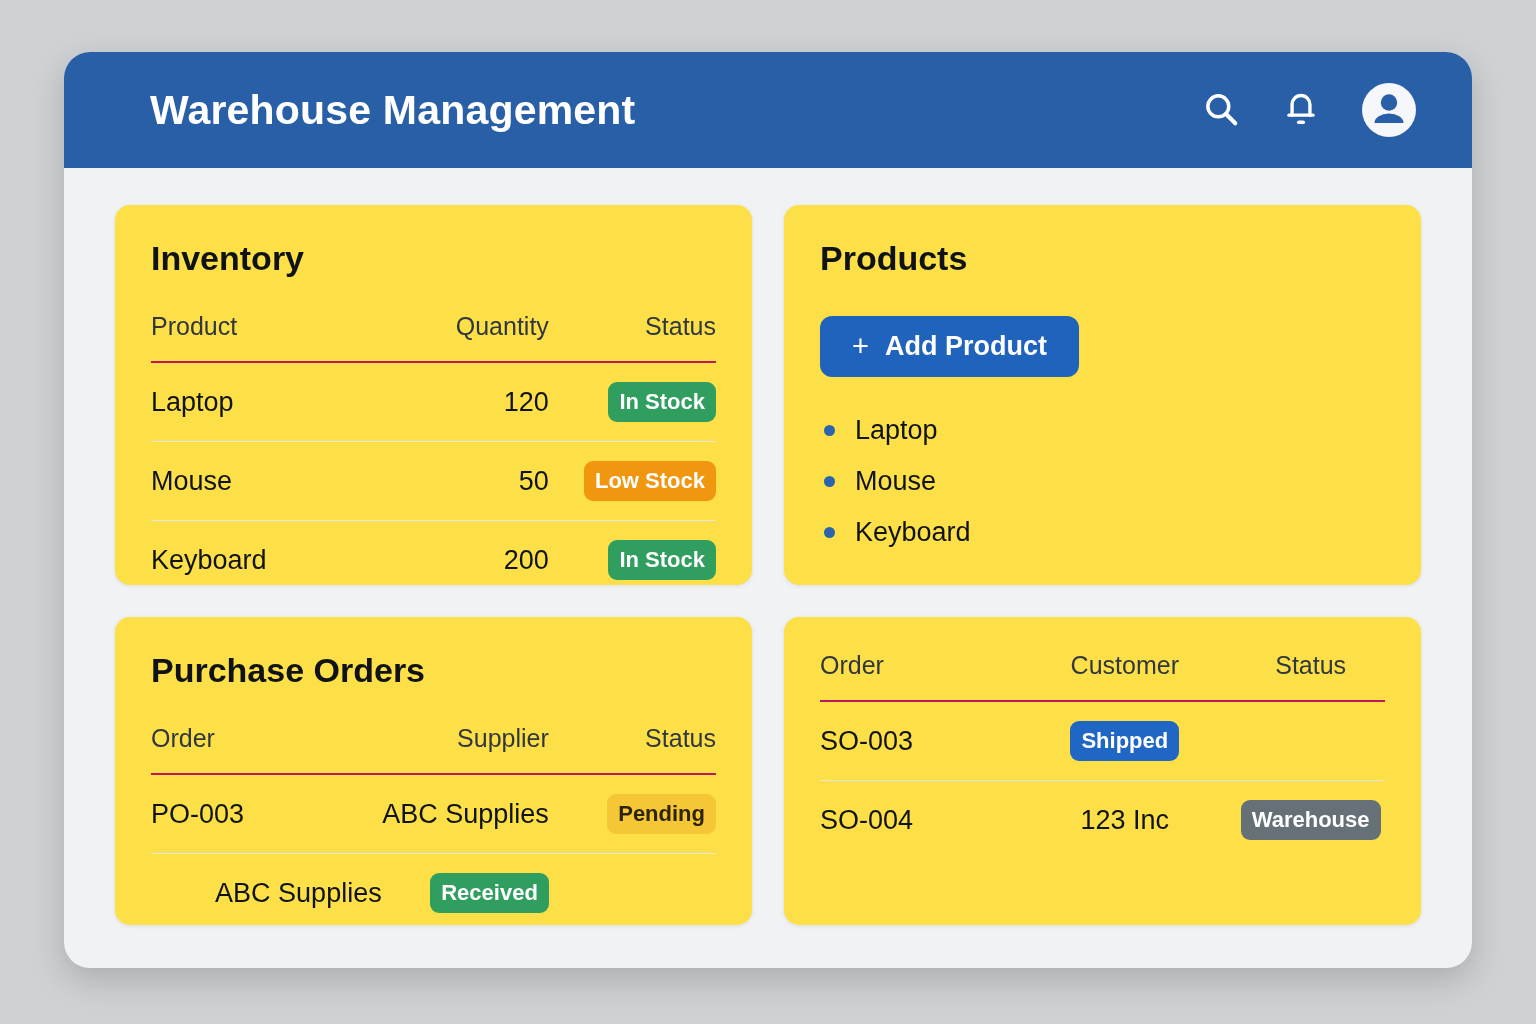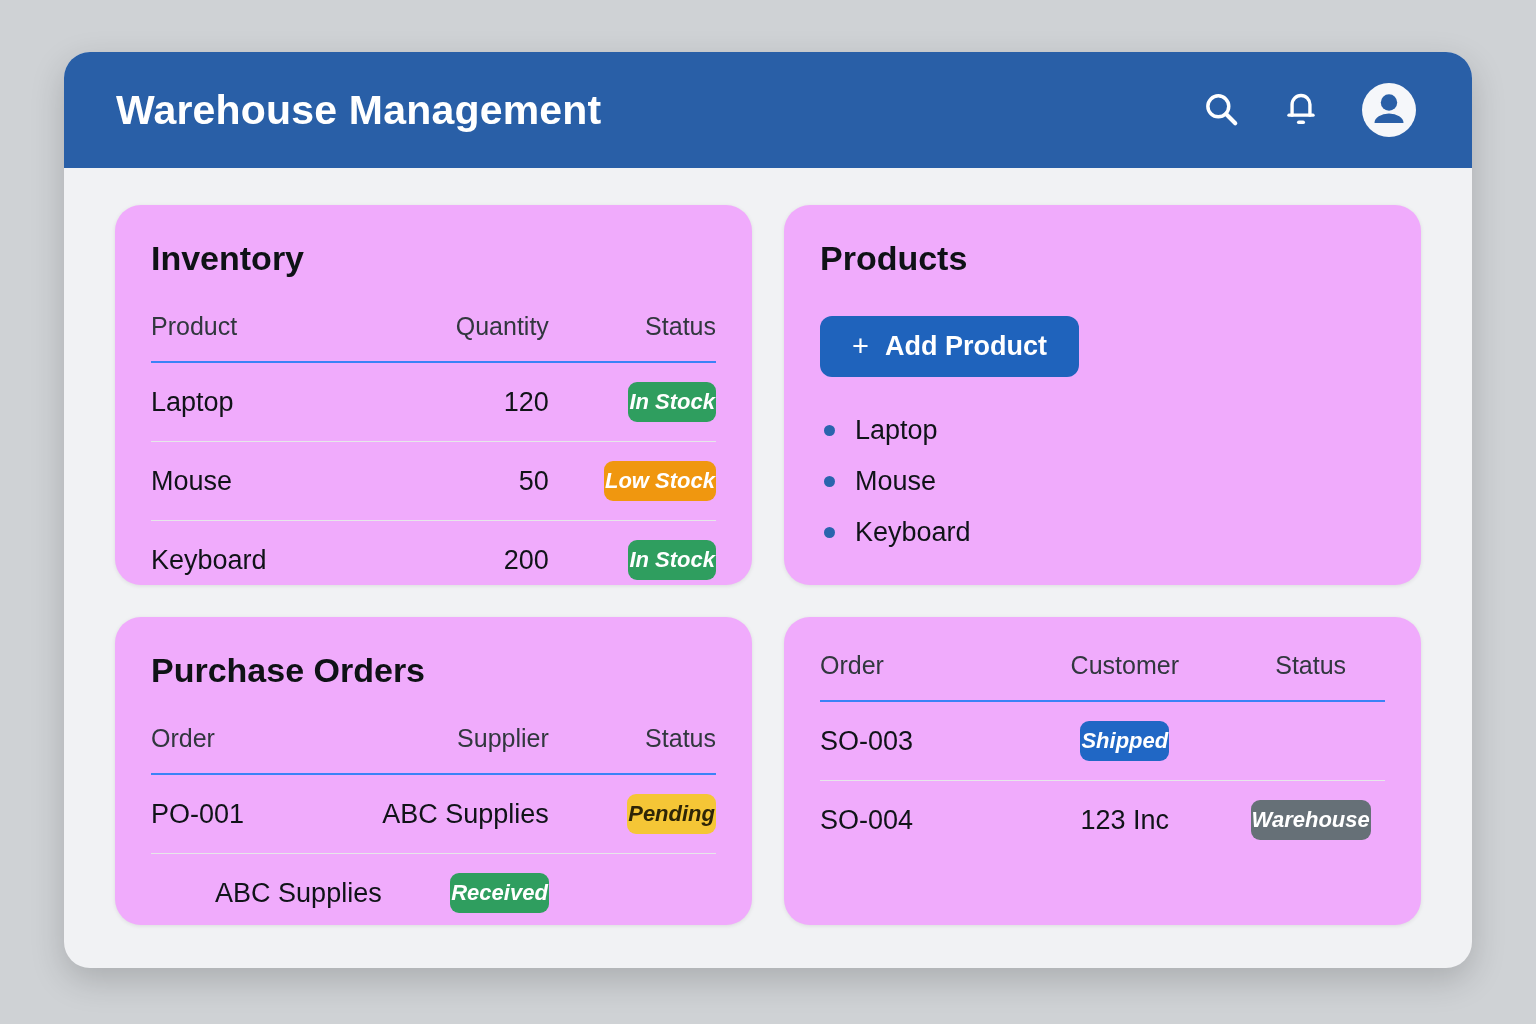--- a/index.html
+++ b/index.html
@@ -15,21 +15,21 @@
     background: #f1f2f4;
     border-radius: 26px;
     box-shadow: 0 12px 34px rgba(0,0,0,.18);
     overflow: hidden;
   }
   
   .header {
     height: 116px;
     background: var(--header-blue, #295fa7);
     display: flex; align-items: center;
-    padding: 0 56px 0 52px;
+    padding: 0 56px 0 86px;
   }
   .header h1 {
     color: #ffffff; font-size: 41px; font-weight: 700;
     letter-spacing: .2px;
   }
   .header-actions {
     margin-left: auto; display: flex; align-items: center; gap: 42px;
   }
   .icon-btn {
     background: none; border: none; cursor: pointer;
@@ -43,60 +43,59 @@
   }
   
   .content {
     padding: 37px 51px 0;
     display: grid;
     grid-template-columns: 1fr 1fr;
     grid-template-rows: 380px 308px;
     gap: 32px;
   }
   .card {
-    background: #f0abfc;
-    border-radius: 26px;
+    background: #fde047;
+    border-radius: 15px;
     box-shadow: 0 1px 4px rgba(0,0,0,.09);
     padding: 34px 36px 28px;
   }
   .card h2 {
     font-size: 34px; font-weight: 700; color: #0f1216;
     margin-bottom: 34px;
   }
   
   .tbl { width: 100%; }
   .tbl-head, .tbl-row {
     display: grid;
     grid-template-columns: 1.38fr 1fr 1fr;
     align-items: center;
   }
   .tbl-head {
     font-size: 25px; color: #31373e;
     padding-bottom: 20px;
-    border-bottom: 2px solid #3b82f6;
+    border-bottom: 2px solid #be185d;
   }
   .tbl-row {
     font-size: 27px; color: #101318;
     padding: 19px 0;
     border-bottom: 1.5px solid #e6e7e9;
   }
   .tbl-row:last-child { border-bottom: none; }
   .col-mid, .col-end { text-align: right; }
   
   .tbl.left-cols .tbl-head, .tbl.left-cols .tbl-row {
     grid-template-columns: 1.3fr 1.5fr 1fr;
   }
   .tbl.left-cols .col-mid, .tbl.left-cols .col-end { text-align: center; }
   
   .badge {
     display: inline-block;
     font-size: 22px; font-weight: 600;
-    padding: 7px 1px; border-radius: 9px;
+    padding: 7px 11px; border-radius: 9px;
     white-space: nowrap;
-    font-style: italic;
   }
   .badge.green  { background: var(--b-green-bg,#2f9e5f);  color: var(--b-green-fg,#fff); }
   .badge.orange { background: var(--b-orange-bg,#f0970f); color: var(--b-orange-fg,#fff); }
   .badge.yellow { background: var(--b-yellow-bg,#f5c636); color: var(--b-yellow-fg,#2e2507); }
   .badge.blue   { background: var(--b-blue-bg,#2067c5);   color: var(--b-blue-fg,#fff); }
   .badge.gray   { background: var(--b-gray-bg,#667077);   color: var(--b-gray-fg,#fff); }
   
   .add-btn {
     display: inline-flex; align-items: center; gap: 16px;
     background: var(--accent-blue, #1f63bc);
@@ -209,21 +208,21 @@
 
     <section class="card">
       <h2>Purchase Orders</h2>
       <div class="tbl">
         <div class="tbl-head">
           <span>Order</span>
           <span class="col-mid">Supplier</span>
           <span class="col-end">Status</span>
         </div>
         <div class="tbl-row">
-          <span>PO-001</span>
+          <span>PO-003</span>
           <span class="col-mid">ABC Supplies</span>
           <span class="col-end"><span class="badge yellow">Pending</span></span>
         </div>
         <div class="tbl-row">
           <span class="col-mid">ABC Supplies</span>
           <span class="col-end"><span class="badge green">Received</span></span>
         </div>
       </div>
     </section>
 

